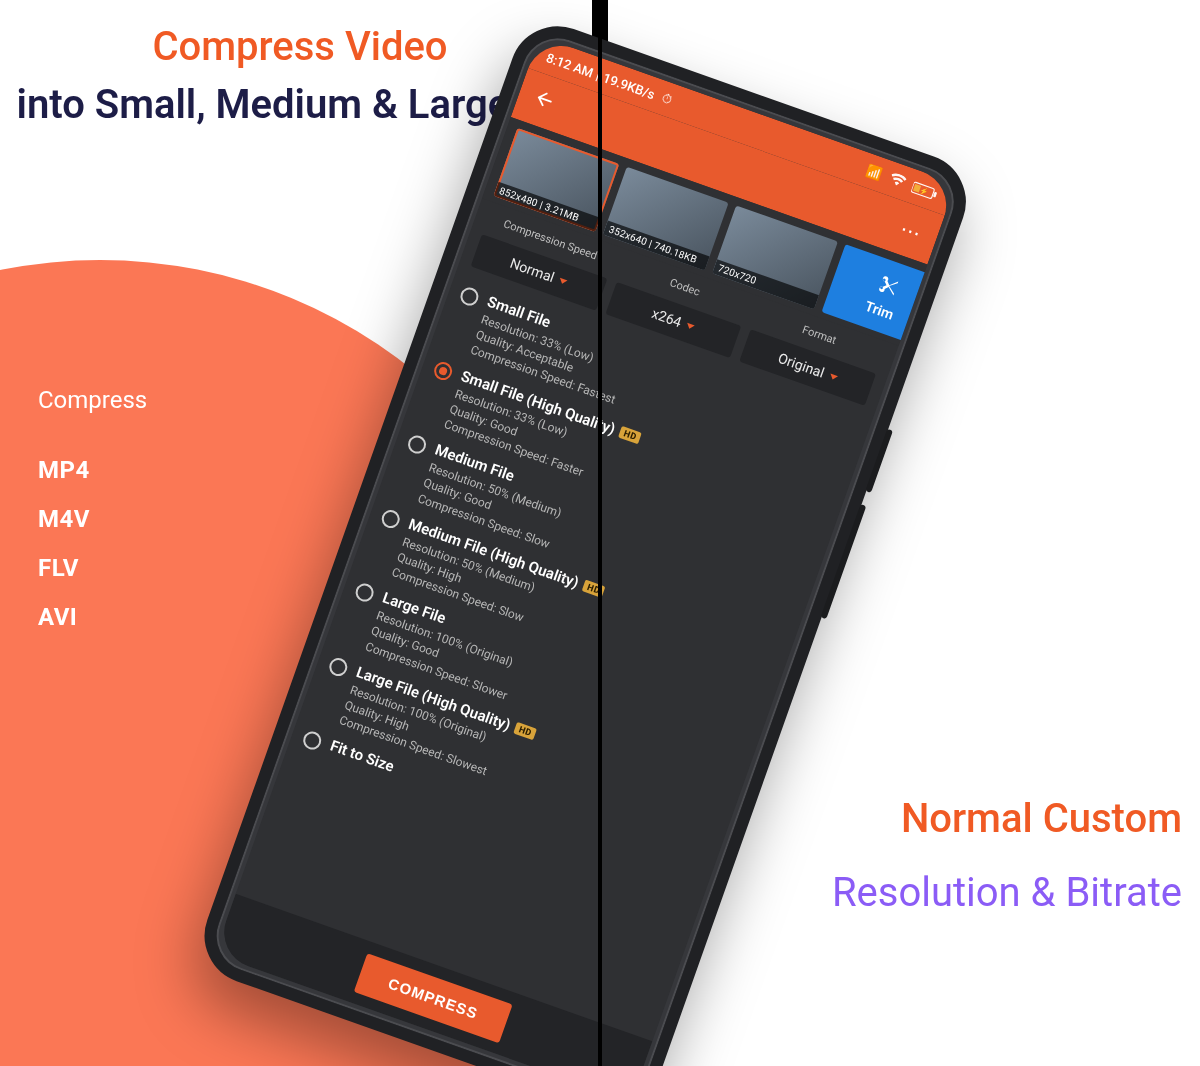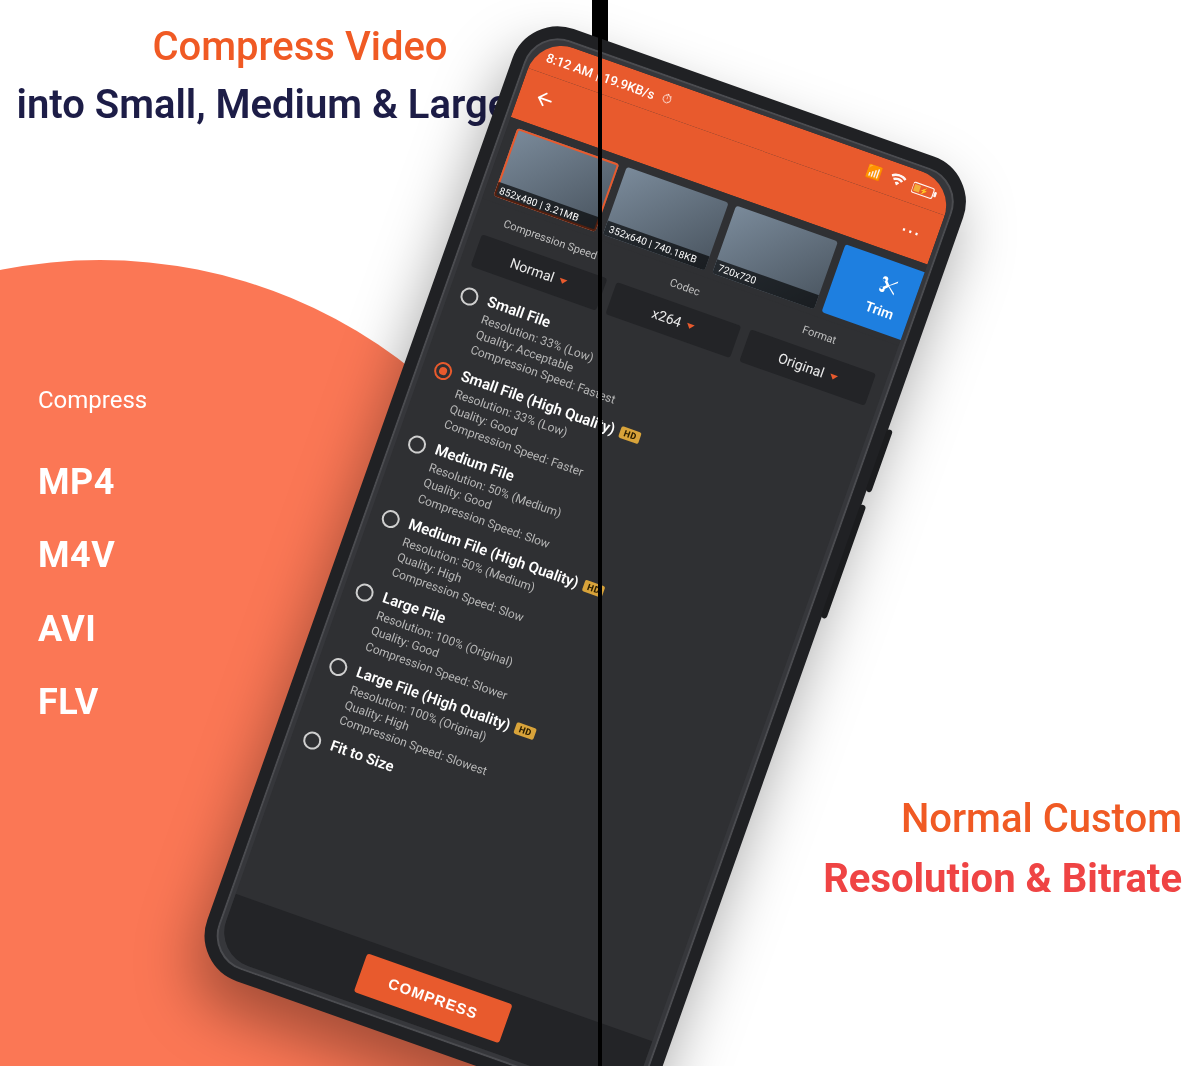--- a/index.html
+++ b/index.html
@@ -20,25 +20,25 @@
 .circle-left  { width: 1000px; height: 1000px; left: -400px; top: 260px; }
 
 
 .hero { position: absolute; left: 0; top: 20px; width: 600px; text-align: center; }
 .hero .t1 { font-size: 40px; color: #f05a24; font-weight: 500; line-height: 1.35; }
 .hero .t2 { font-size: 40px; color: #1d1d47; font-weight: 600; line-height: 1.35; margin-top: 4px; }
 
 .support-block { position: absolute; left: 38px; top: 386px; color: #fff; }
 .support-block .lbl { font-size: 24px; font-weight: 400; }
 .support-block ul { list-style: none; margin-top: 32px; }
-.support-block li { font-size: 36px; font-weight: 700; line-height: 2.04; letter-spacing: .5px; }
+.support-block li { font-size: 24px; font-weight: 700; line-height: 2.04; letter-spacing: .5px; }
 
 .right-hero { position: absolute; right: 18px; top: 790px; width: 560px; text-align: right; }
 .right-hero .t1 { font-size: 40px; color: #f05a24; font-weight: 500; line-height: 1.45; }
-.right-hero .t2 { font-size: 40px; color: #ef4444; font-weight: 700; line-height: 1.45; margin-top: 2px; }
+.right-hero .t2 { font-size: 40px; color: #8b5cf6; font-weight: 400; line-height: 1.45; margin-top: 16px; }
 
 
 .phone-wrap { position: absolute; left: 170px; top: -50px; width: 860px; height: 1280px; transform: rotate(19.5deg); transform-origin: 50% 50%; z-index: 10; }
 .phone {
   position: absolute; left: 170px; top: 120px; width: 478px; height: 1010px;
   background: #36373b; border-radius: 48px;
   border: 12px solid #202124;
   box-shadow: 0 30px 60px rgba(0,0,0,.35), inset 0 0 0 2px #4b4c50;
 }
 .screen { position: absolute; inset: 6px; border-radius: 36px; overflow: hidden; background: #2f3033; color: #ddd; font-size: 14px; }
@@ -100,22 +100,22 @@
     <div class="circle circle-left"></div>
     <div class="hero">
       <div class="t1">Compress Video</div>
       <div class="t2">into Small, Medium &amp; Large File</div>
     </div>
     <div class="support-block">
       <div class="lbl">Compress</div>
       <ul id="formats">
           <li>MP4</li>
           <li>M4V</li>
+          <li>FLV</li>
           <li>AVI</li>
-          <li>FLV</li>
         </ul>
     </div>
   </div>
 
   <div class="panel panel-right">
 
     <div class="right-hero">
       <div class="t1">Normal Custom</div>
       <div class="t2">Resolution &amp; Bitrate</div>
     </div>

